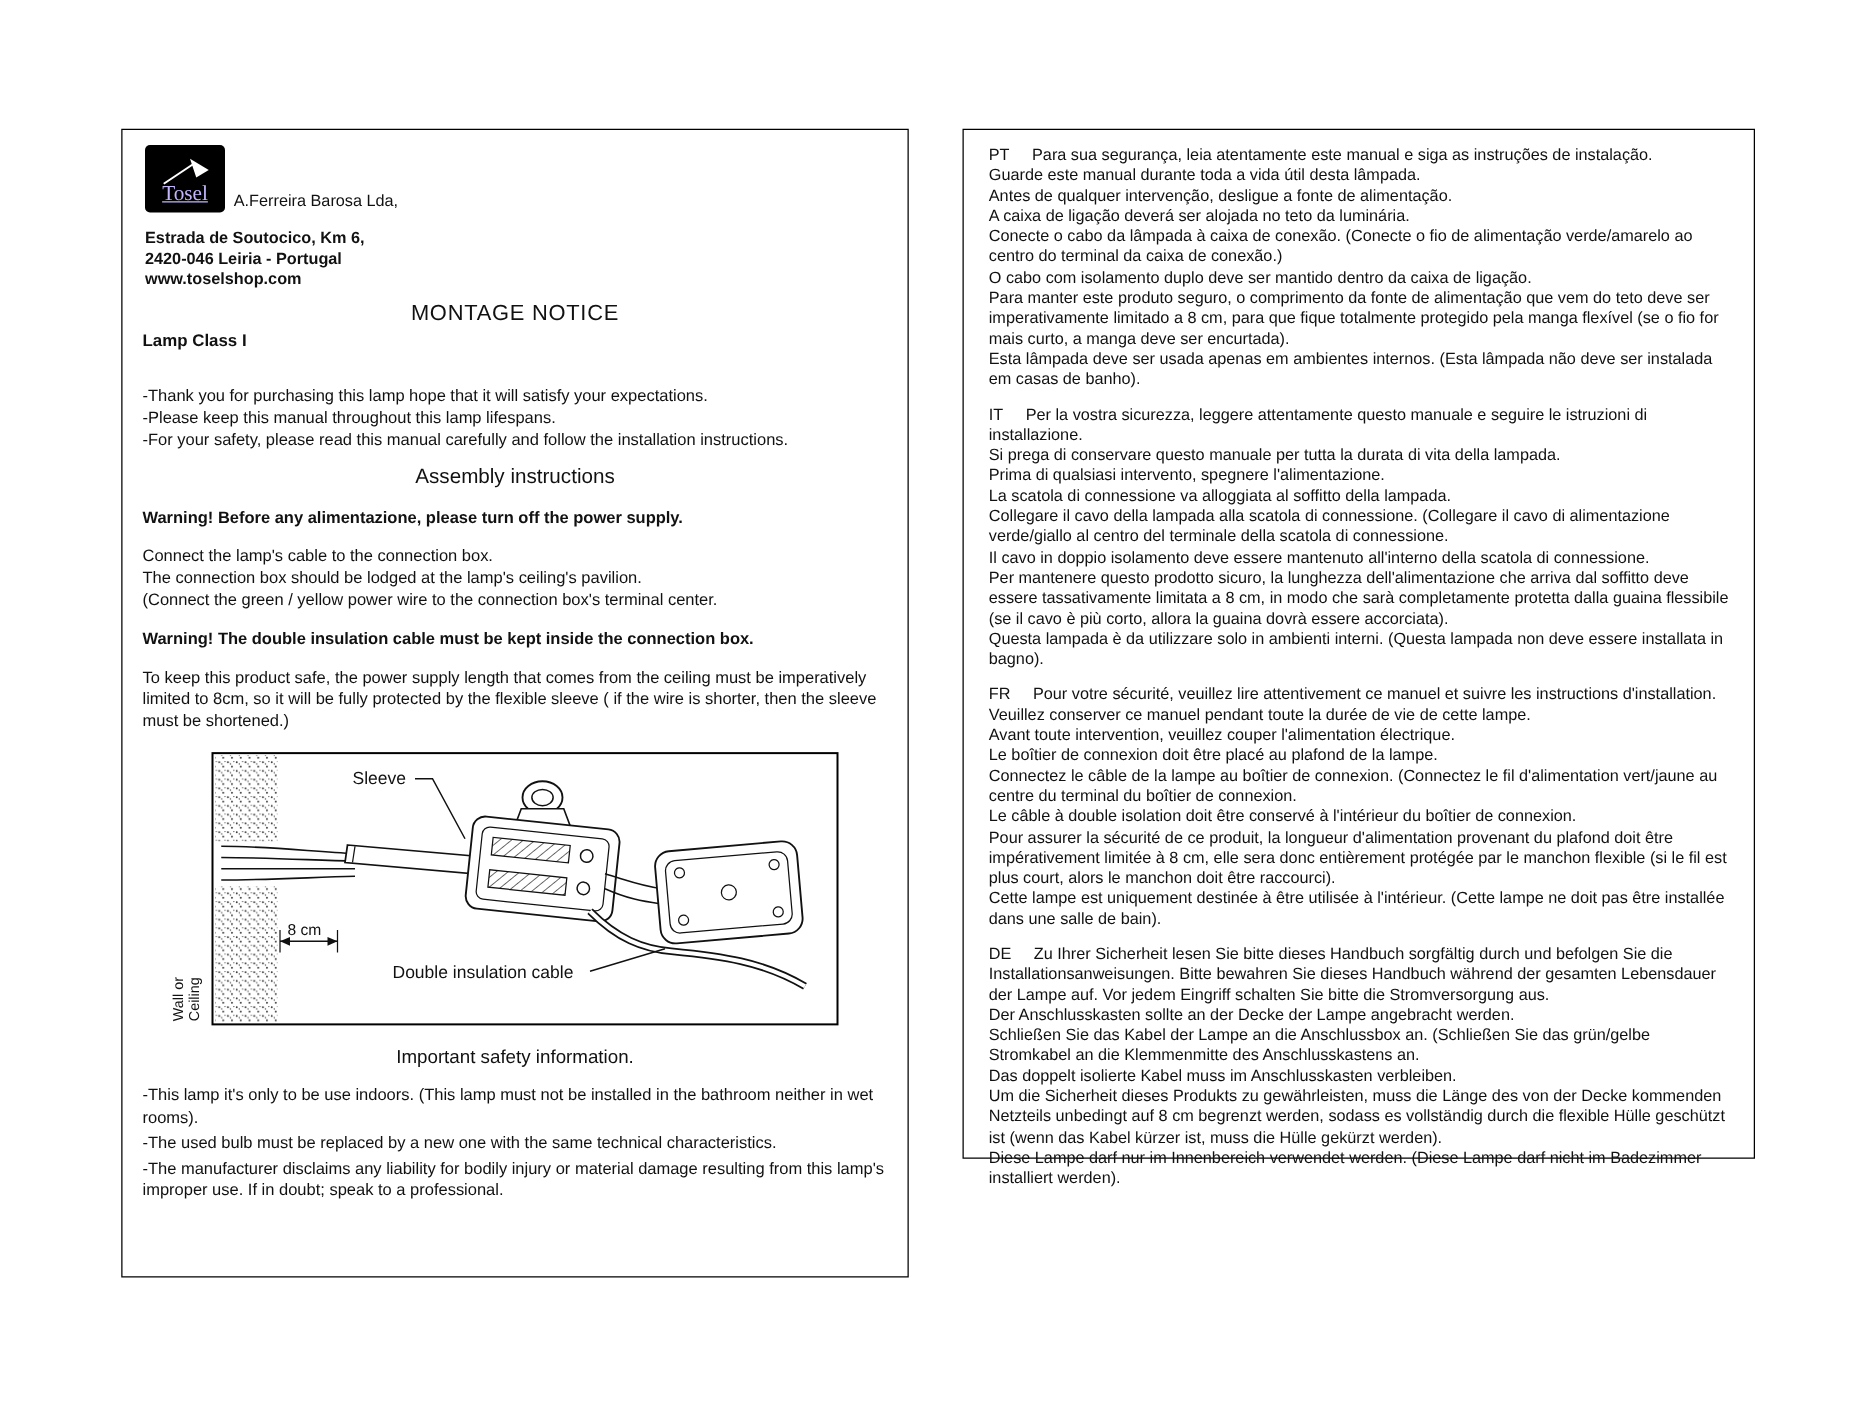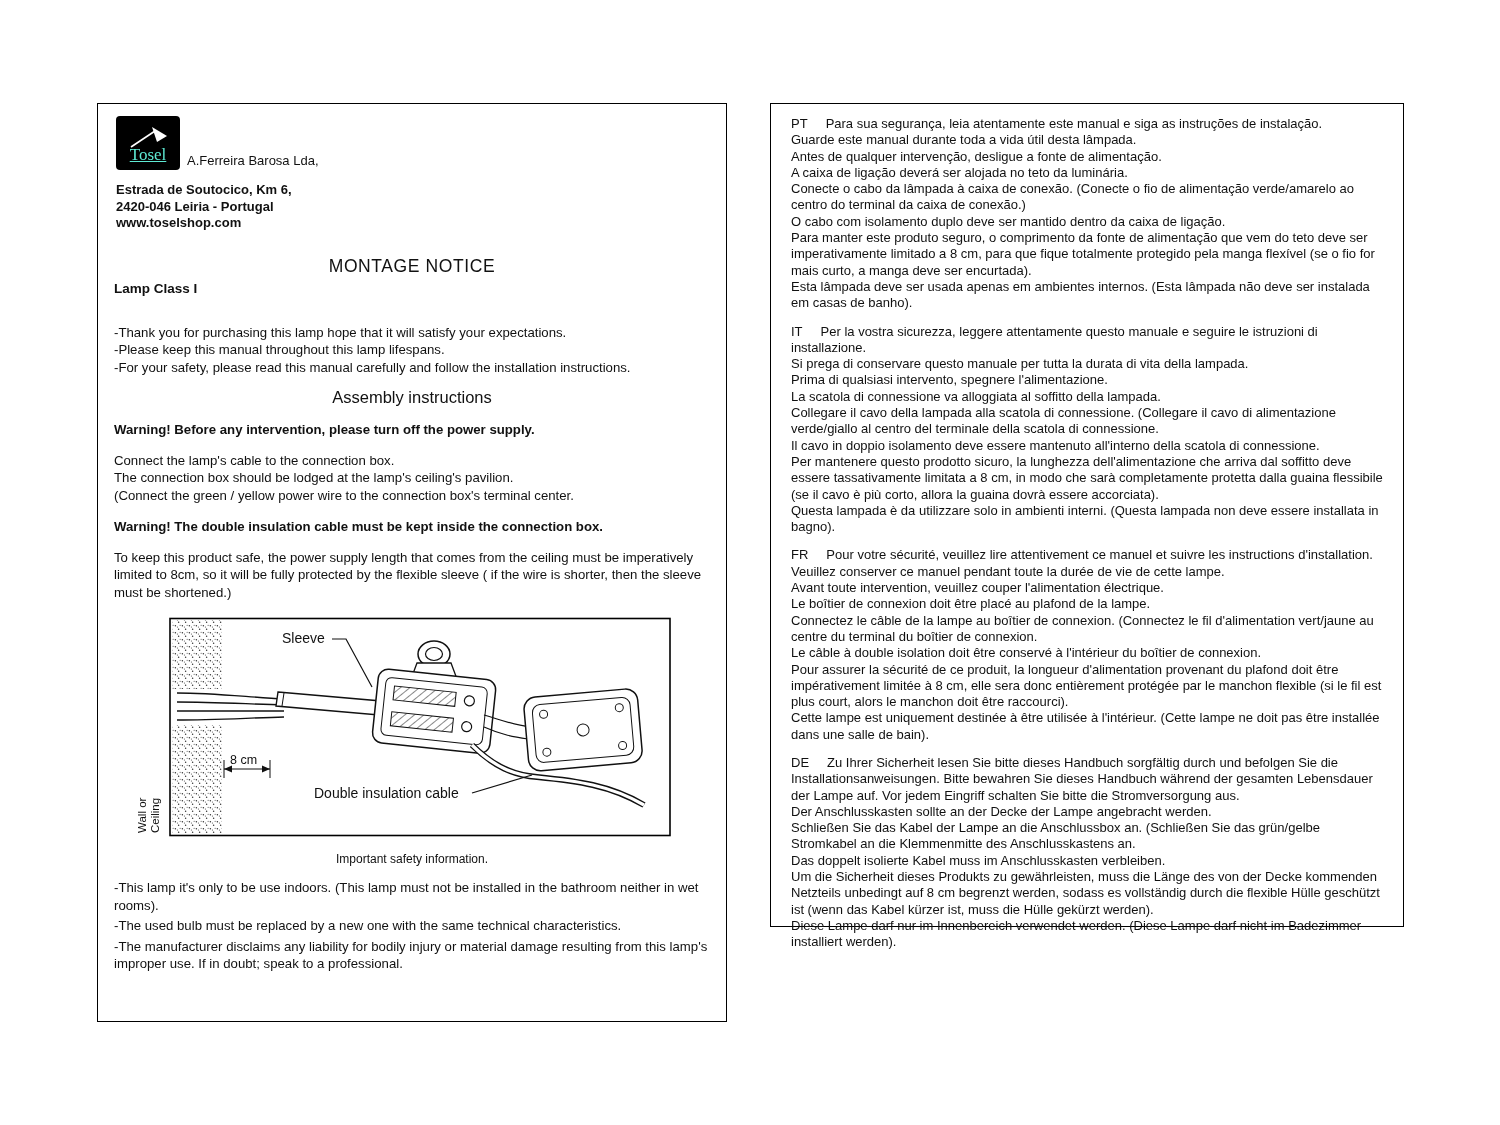--- a/index.html
+++ b/index.html
@@ -20,35 +20,35 @@
                 font-size:13px; line-height:16.3px; }
 
   
   .logo-row { display:flex; align-items:flex-end; gap:7px; margin-left:2px; }
   .logo-box {
     width:64px; height:54px; background:#000; border-radius:4px;
     display:flex; flex-direction:column; align-items:center; justify-content:center;
     padding-top:2px;
   }
   .logo-text {
-    color:#5eead4; font-family:"Liberation Serif", serif;
+    color:#c4b5fd; font-family:"Liberation Serif", serif;
     font-size:17px; line-height:18px; margin-top:-3px;text-decoration:underline;
   }
   .addr-first { font-size:13px; padding-bottom:2px; }
   .addr { font-size:13px; line-height:16.5px; margin-left:2px;font-weight:bold; }
   .addr-block { margin-top:12px; }
-  .doc-title { text-align:center; font-size:17.5px; letter-spacing:0.6px; margin-top:24px; }
+  .doc-title { text-align:center; font-size:17.5px; letter-spacing:0.6px; margin-top:8px; }
   .doc-subtitle { font-size:13.5px; font-weight:bold; margin-top:4px; }
   .body-text { font-size:13.2px; line-height:17.5px; }
   .intro { margin-top:28px; }
   .section-heading { text-align:center; font-size:16.5px; margin-top:12px; }
   .warning { font-weight:bold; font-size:13.2px; line-height:17.5px; margin-top:14px; }
   .para { margin-top:13px; }
   .diagram-wrap { margin:16px 0 0 18px; }
-  .safety-heading { text-align:center; font-size:12px; margin-top:11px; }
+  .safety-heading { text-align:center; font-size:15px; margin-top:11px; }
   .safety { margin-top:13px; }
   .safety .body-text { margin-bottom:3px; }
 
   
   .lang-section { margin-bottom:12px; }
   .lang-code { margin-right:18px; }
   .lang-text { white-space:pre-line; }
 
   svg text { font-family:"Liberation Sans", sans-serif; fill:#111; }
 </style>
@@ -78,21 +78,21 @@
   <div class="doc-subtitle">Lamp Class I</div>
 
   <div class="intro body-text">
     <div>-Thank you for purchasing this lamp hope that it will satisfy your expectations.</div>
     <div>-Please keep this manual throughout this lamp lifespans.</div>
     <div>-For your safety, please read this manual carefully and follow the installation instructions.</div>
   </div>
 
   <div class="section-heading">Assembly instructions</div>
 
-  <div class="warning">Warning! Before any intervention, please turn off the power supply.</div>
+  <div class="warning">Warning! Before any alimentazione, please turn off the power supply.</div>
 
   <div class="para body-text">
     <div>Connect the lamp's cable to the connection box.</div>
     <div>The connection box should be lodged at the lamp's ceiling's pavilion.</div>
     <div>(Connect the green / yellow power wire to the connection box's terminal center.</div>
   </div>
 
   <div class="warning">Warning! The double insulation cable must be kept inside the connection box.</div>
 
   <div class="para body-text">To keep this product safe, the power supply length that comes from the ceiling must be imperatively limited to 8cm, so it will be fully protected by the flexible sleeve ( if the wire is shorter, then the sleeve must be shortened.)</div>

